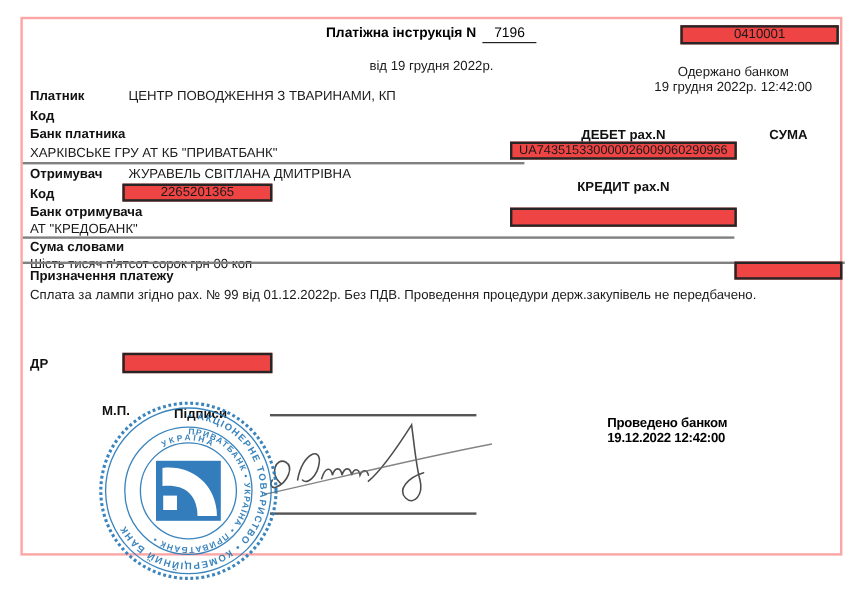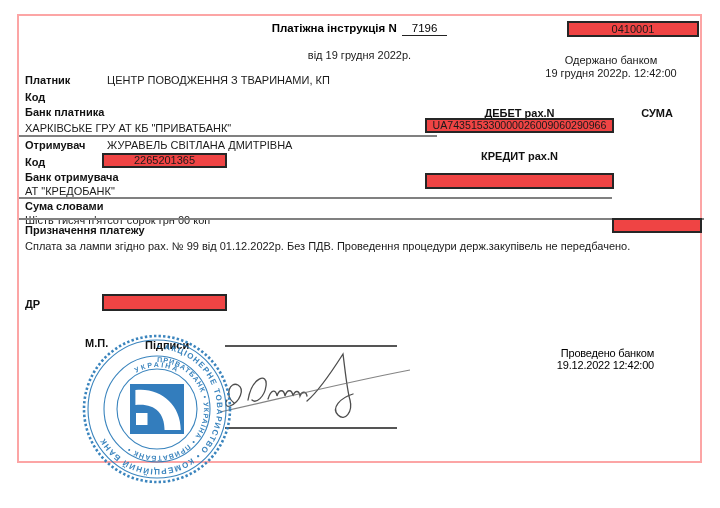--- a/index.html
+++ b/index.html
@@ -21,21 +21,21 @@
   .date-line { top:33px; left:0; width:100%; text-align:center; font-size:11px; color:#1a1a1a; }
   .received { right:4px; top:38px; width:170px; text-align:center; font-size:11px;
               color:#1a1a1a; line-height:13px; }
   .code-box { left:83px; width:125px; height:15px; line-height:11px; }
   .iban-box { left:406px; width:189px; height:15px; line-height:11px; font-size:10.6px; }
   .col-head { text-align:center; }
   .suma-box { left:593px; top:102px; width:90px; height:71px; display:flex;
               align-items:center; justify-content:center; }
   .purpose-box { left:593px; top:202px; width:90px; height:15px; }
   .sig-line { border-top:2px solid #555; height:0; width:172px; left:206px; }
-  .processed { left:475px; top:332px; width:160px; text-align:right; font-weight:normal;
+  .processed { left:487px; top:332px; width:160px; text-align:left; font-weight:bold;
                font-size:11px; line-height:11.5px; color:#000; letter-spacing:-0.2px; }
   .purpose-text { top:224px; left:6px; width:660px; white-space:normal; }
   svg text { font-family:"Liberation Sans", sans-serif; }
 </style>
 </head>
 <body>
 
 <div class="page">
   <div class="document">
 

